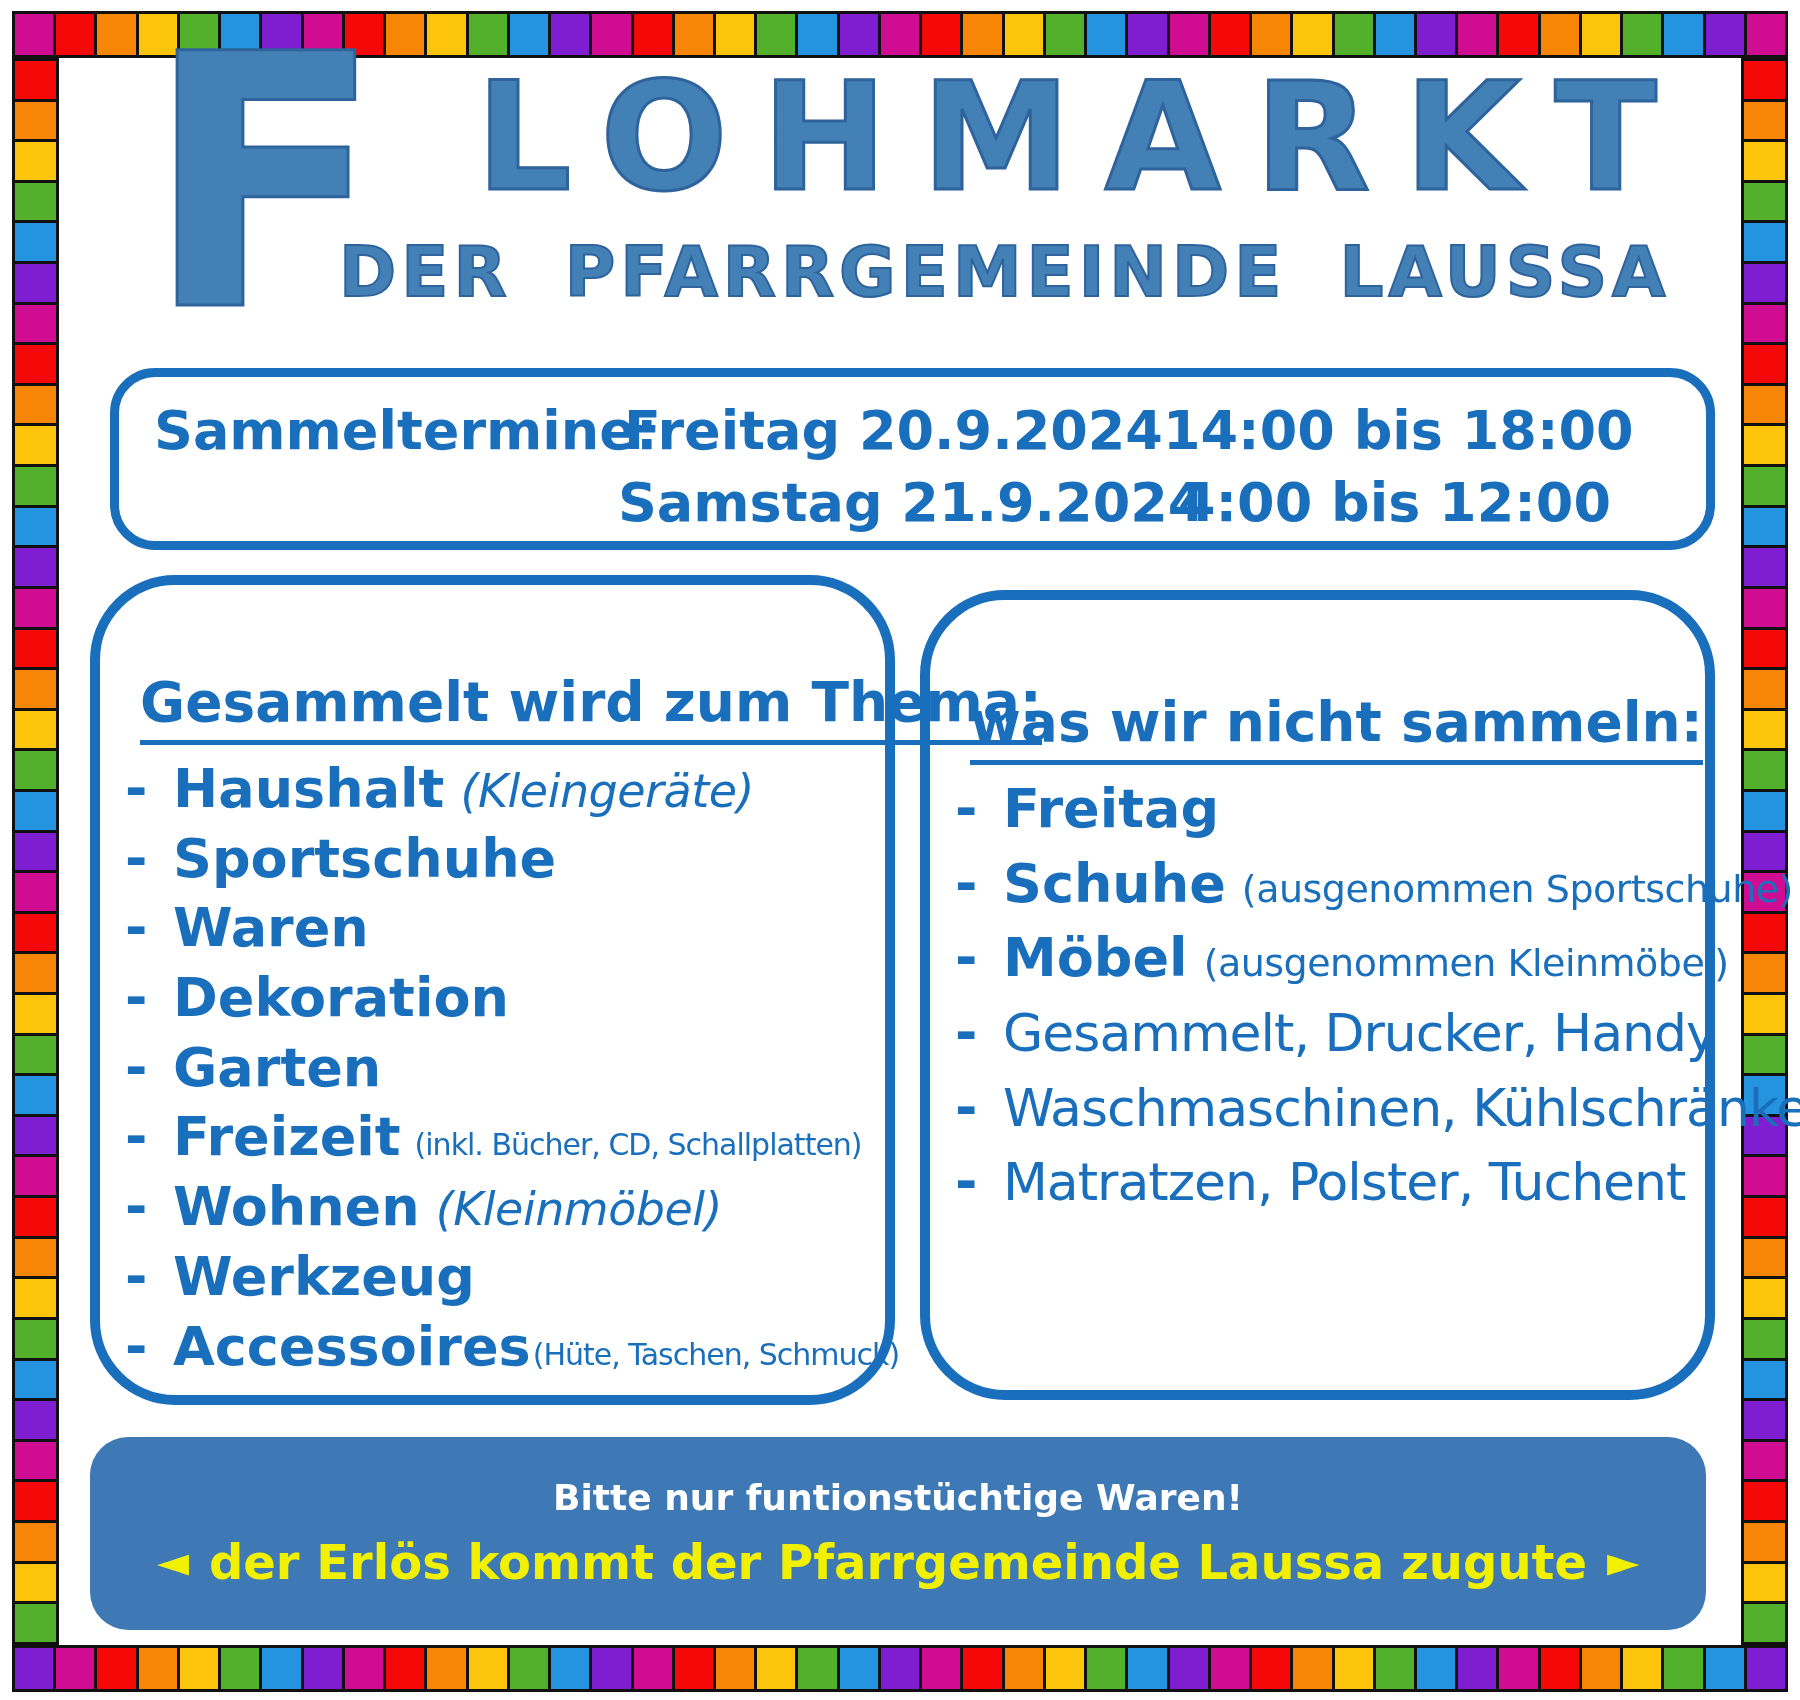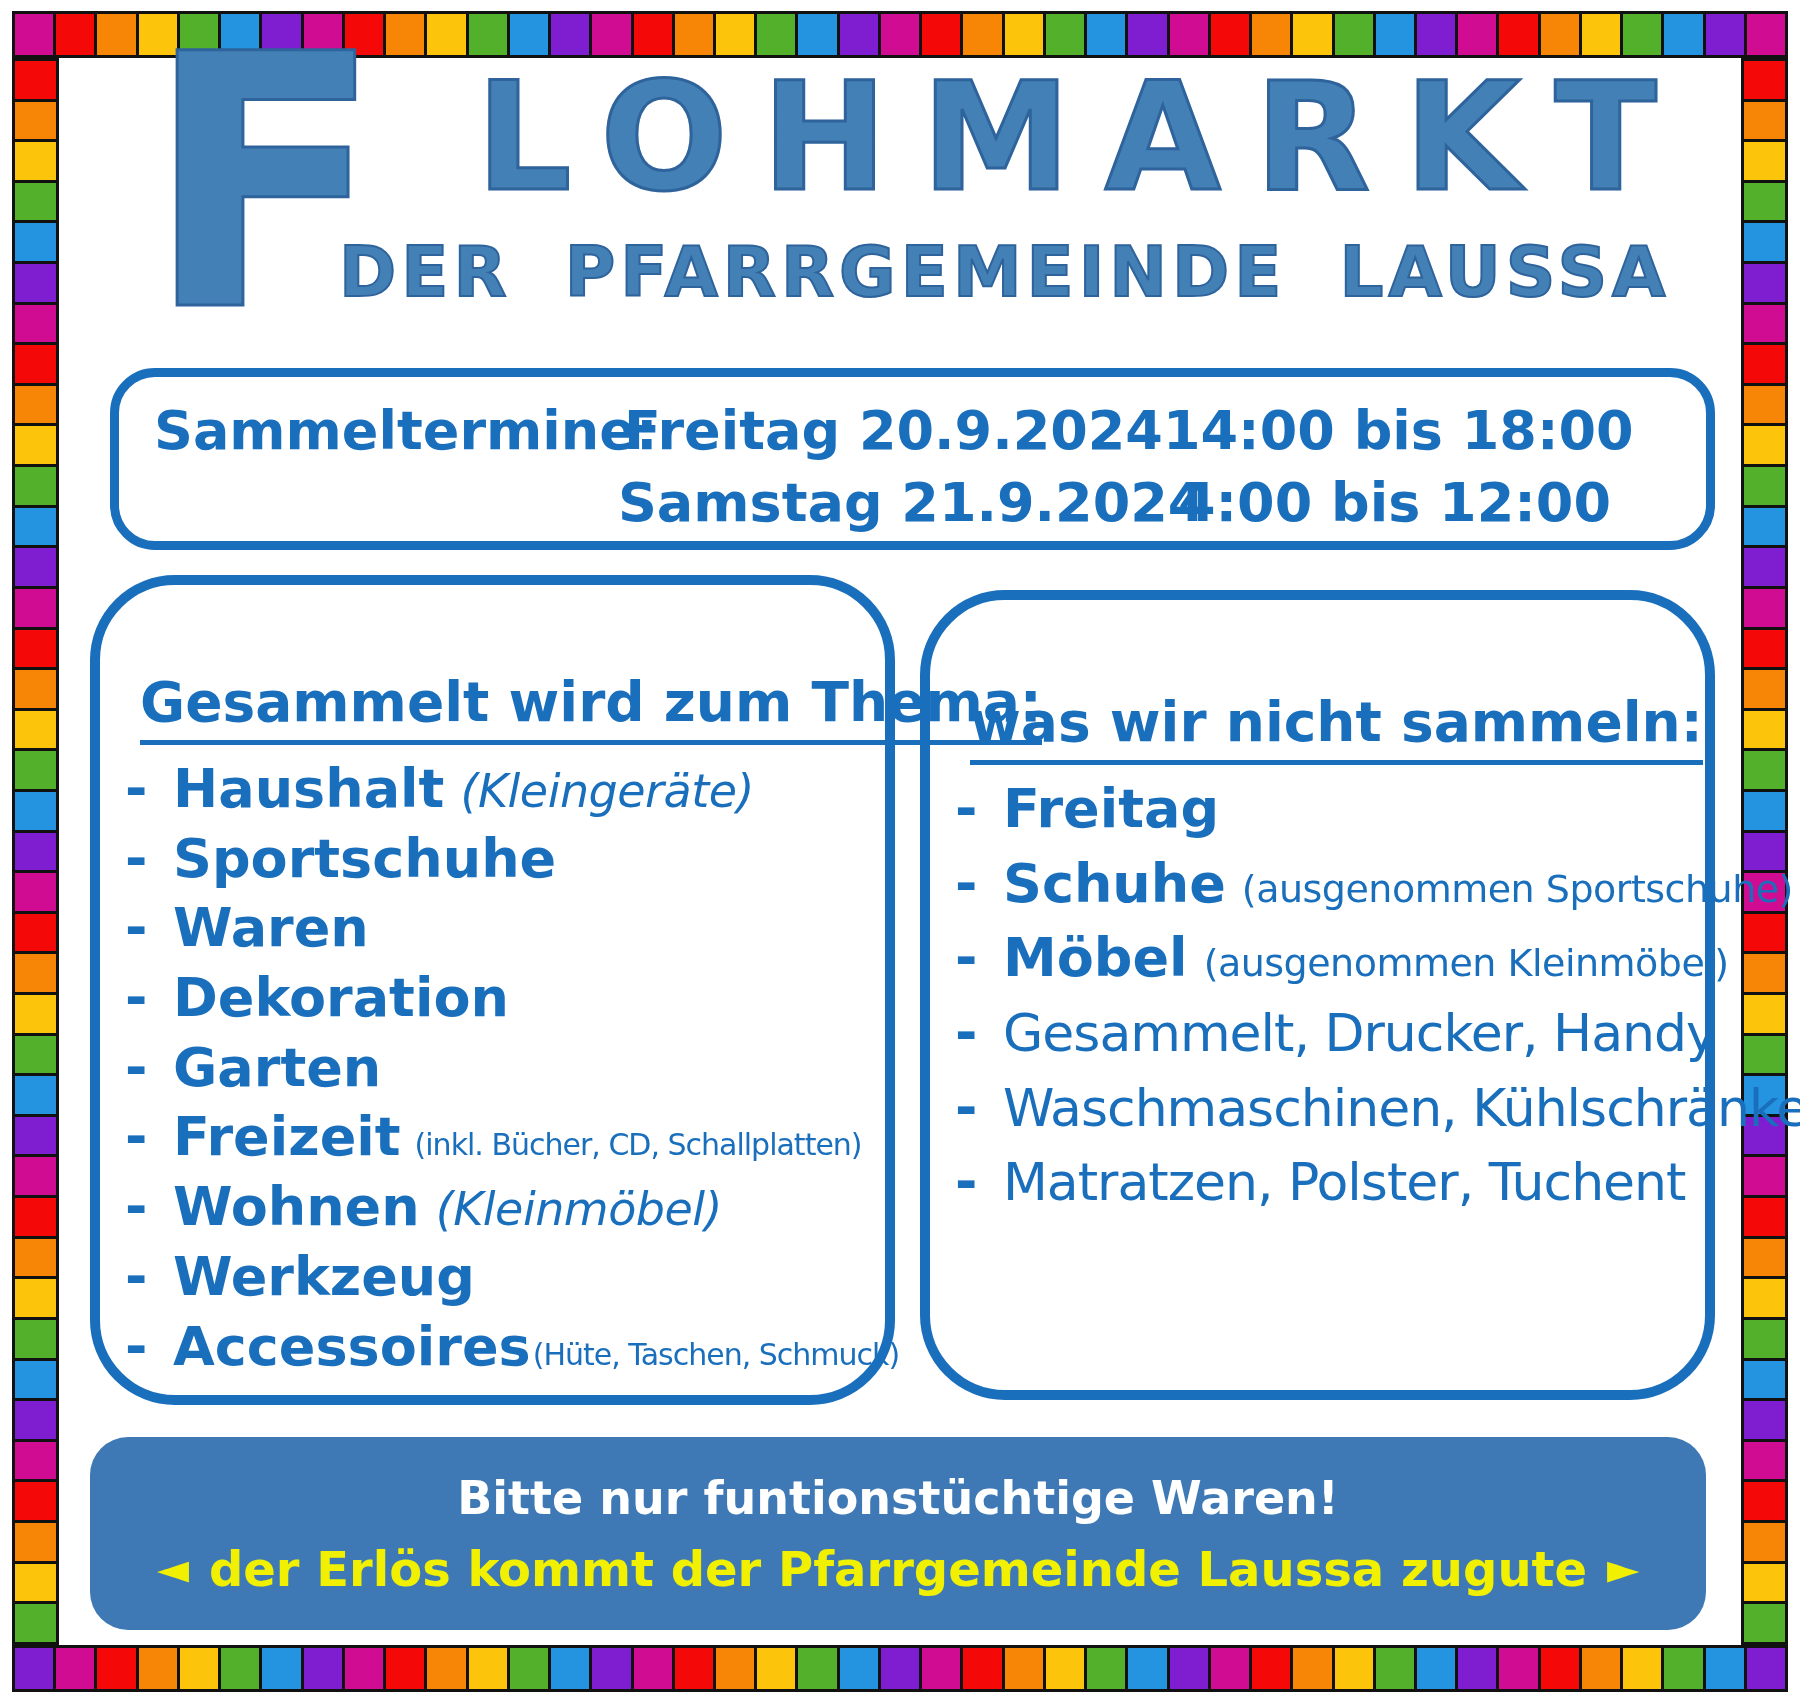--- a/index.html
+++ b/index.html
@@ -67,21 +67,21 @@
   .note-mid{font-size:38px;margin-left:16px;}
   .note-small{font-size:30px;margin-left:14px;letter-spacing:-1px;}
   .note.nogap{margin-left:2px;}
 
   
   .banner{
     position:absolute;left:90px;top:1437px;width:1616px;height:193px;background:#3e79b5;
     border-radius:38px;display:flex;flex-direction:column;justify-content:center;
     align-items:center;gap:16px;text-align:center;
   }
-  .banner-line1{color:#ffffff;font-size:46px;font-weight:bold;white-space:nowrap;}
+  .banner-line1{color:#ffffff;font-size:36px;font-weight:bold;white-space:nowrap;}
   .banner-line2{color:#f0f000;font-size:48px;font-weight:bold;white-space:nowrap;display:flex;align-items:center;gap:20px;}
   .arrow{font-size:42px;line-height:1;}
 </style>
 </head>
 <body>
 
 <div class="poster">
 
   <div class="strip strip-h strip-top" id="strip-top">
       <div class="sq" style="background: rgb(208, 13, 146);"></div>

